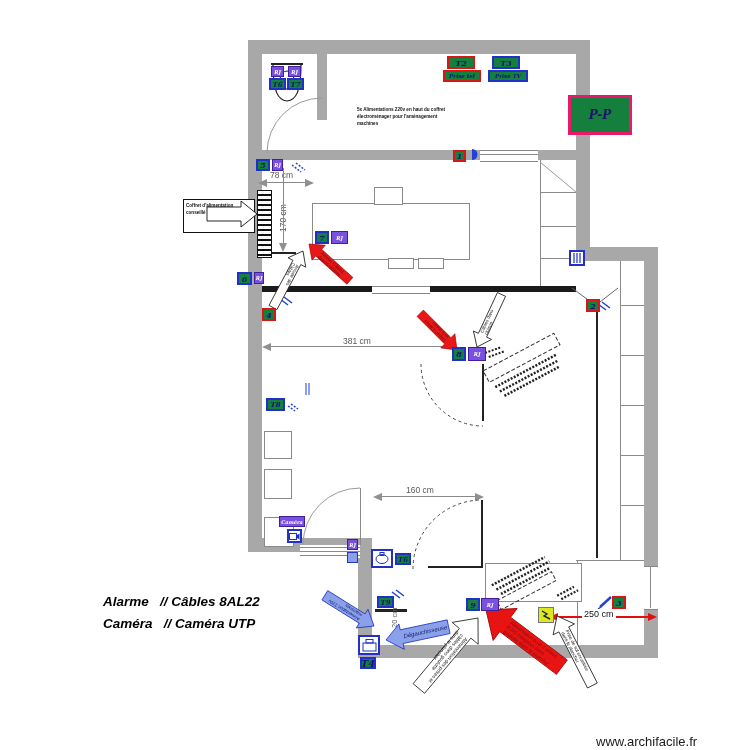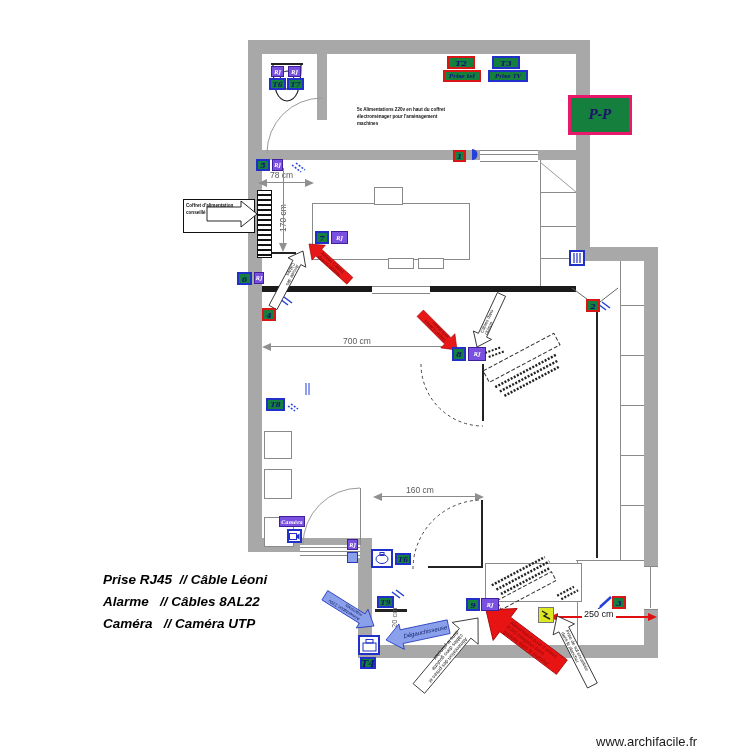--- a/index.html
+++ b/index.html
@@ -104,21 +104,21 @@
 
   <div class="dim" style="left:270px;top:170px;">78 cm</div>
   <div class="line" style="left:264px;top:182px;width:48px;height:1px;z-index:4;"></div>
   <div class="tri tl" style="left:258px;top:179px;"></div>
   <div class="tri tr" style="left:305px;top:179px;"></div>
 
   <div class="dim" style="left:260px;top:200px;transform:rotate(-90deg);transform-origin:left top;left:278px;top:232px;">170 cm</div>
   <div class="line" style="left:283px;top:168px;width:1px;height:78px;z-index:4;"></div>
   <div class="tri td" style="left:279px;top:243px;"></div>
 
-  <div class="dim" style="left:343px;top:336px;">700 cm</div>
+  <div class="dim" style="left:343px;top:336px;">381 cm</div>
   <div class="line" style="left:266px;top:346px;width:186px;height:1px;z-index:4;"></div>
   <div class="tri tl" style="left:262px;top:343px;"></div>
 
   <div class="dim" style="left:406px;top:485px;">160 cm</div>
   <div class="line" style="left:379px;top:496px;width:103px;height:1px;z-index:4;"></div>
   <div class="tri tl" style="left:373px;top:493px;"></div>
   <div class="tri tr" style="left:475px;top:493px;"></div>
 
   <div class="dim" style="left:582px;top:609px;background:#fff;padding:0 2px;color:#111;font-size:9px;z-index:7;">250 cm</div>
   <div class="line" style="left:556px;top:616px;width:96px;height:2px;background:#e01010;z-index:4;"></div>
@@ -305,19 +305,18 @@
     <g transform="translate(386 640) rotate(-12)">
       <path d="M0 0 L16 -13 L16 -7 L64 -7 L64 7 L16 7 L16 13 Z" fill="#8aa0ea" stroke="#2438c0" stroke-width="0.8"></path>
       <text x="18" y="2" font-size="6" font-style="italic" fill="#101c66" font-family="Liberation Sans, sans-serif">Dégauchisseuse</text>
     </g>
 
     <g transform="translate(257 214) rotate(180)">
       <path d="M0 0 L16 -13 L16 -7 L50 -7 L50 7 L16 7 L16 13 Z" fill="#fff" stroke="#111" stroke-width="0.9"></path>
     </g>
   </svg>
 
-  <div class="legend-line" style="left:103px;top:572px;">Prise RJ45  // Câble Léoni</div>
   <div class="legend-line" style="left:103px;top:594px;">Alarme   // Câbles 8AL22</div>
   <div class="legend-line" style="left:103px;top:616px;">Caméra   // Caméra UTP</div>
 
   <div class="watermark" style="left:596px;top:721px;margin-top:13px;">www.archifacile.fr</div>
 
 </div>
 
 </body></html>

